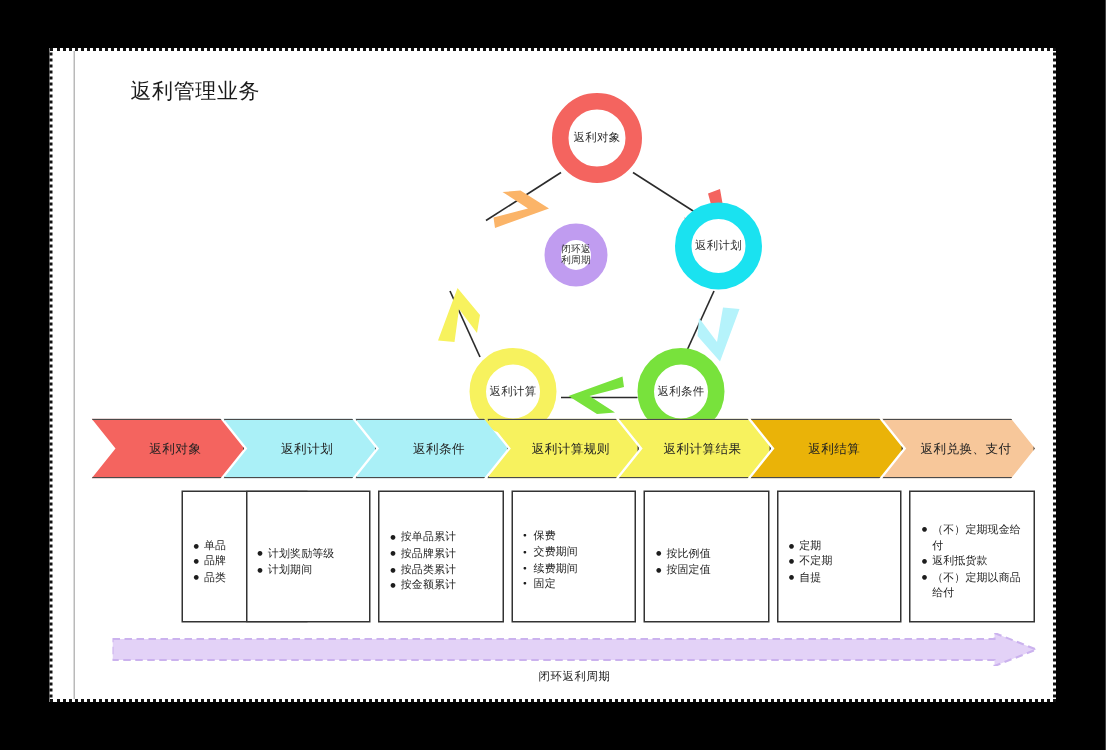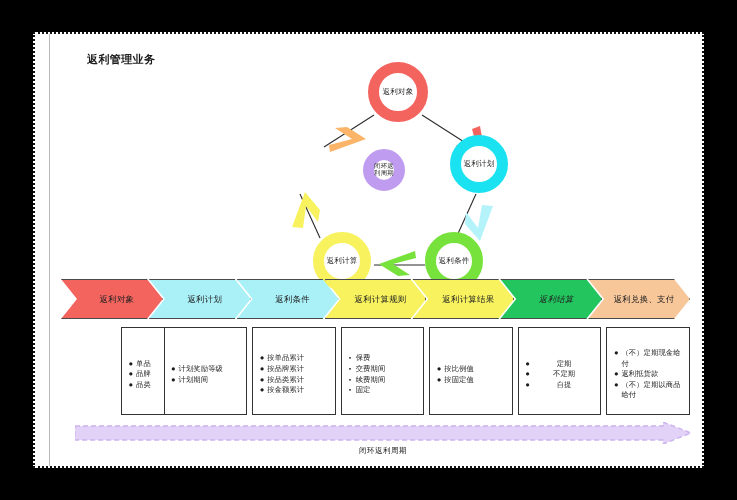--- a/index.html
+++ b/index.html
@@ -31,22 +31,22 @@
     top: 0px;
     width: 0px;
     height: 432px;
     border-left: 1px solid #b9b9b9;
   }
 
   #diagram-title {
     position: absolute;
     left: 52px;
     top: 18px;
-    font-size: 11px;
-    font-weight: bold;
+    font-size: 14px;
+    font-weight: normal;
     color: #1b1b1b;
     letter-spacing: 0.4px;
     white-space: nowrap;
   }
 
   
   #cycle {
     position: absolute;
     left: 215px;
     top: 8px;
@@ -235,21 +235,21 @@
       </div>
       <div class="chev" style="left: 175.714px; width: 101.857px; background: rgb(170, 240, 247); z-index: 5;">
         <span>返利条件</span>
       </div>
       <div class="chev" style="left: 263.571px; width: 101.857px; background: rgb(247, 242, 94); z-index: 4;">
         <span>返利计算规则</span>
       </div>
       <div class="chev" style="left: 351.429px; width: 101.857px; background: rgb(247, 242, 94); z-index: 3;">
         <span>返利计算结果</span>
       </div>
-      <div class="chev" style="left: 439.286px; width: 101.857px; background: #22c55e; z-index: 2; font-style: italic;">
+      <div class="chev" style="left: 439.286px; width: 101.857px; background: #eab308; z-index: 2;">
         <span>返利结算</span>
       </div>
       <div class="chev" style="left: 527.143px; width: 101.857px; background: rgb(247, 199, 154); z-index: 1;">
         <span>返利兑换、支付</span>
       </div>
     </div>
 
   <div id="boxes">
       <div class="dbox" style="left: 0px; width: 83.5714px; margin-left: 46px;">
         <ul>
@@ -279,21 +279,21 @@
           <li>续费期间</li>
           <li>固定</li>
         </ul>
       </div>
       <div class="dbox" style="left: 354.286px; width: 83.5714px;">
         <ul>
           <li>按比例值</li>
           <li>按固定值</li>
         </ul>
       </div>
-      <div class="dbox" style="left: 442.857px; width: 83.5714px; text-align: center;">
+      <div class="dbox" style="left: 442.857px; width: 83.5714px;">
         <ul>
           <li>定期</li>
           <li>不定期</li>
           <li>自提</li>
         </ul>
       </div>
       <div class="dbox" style="left: 531.429px; width: 83.5714px;">
         <ul>
           <li>（不）定期现金给付</li>
           <li>返利抵货款</li>

